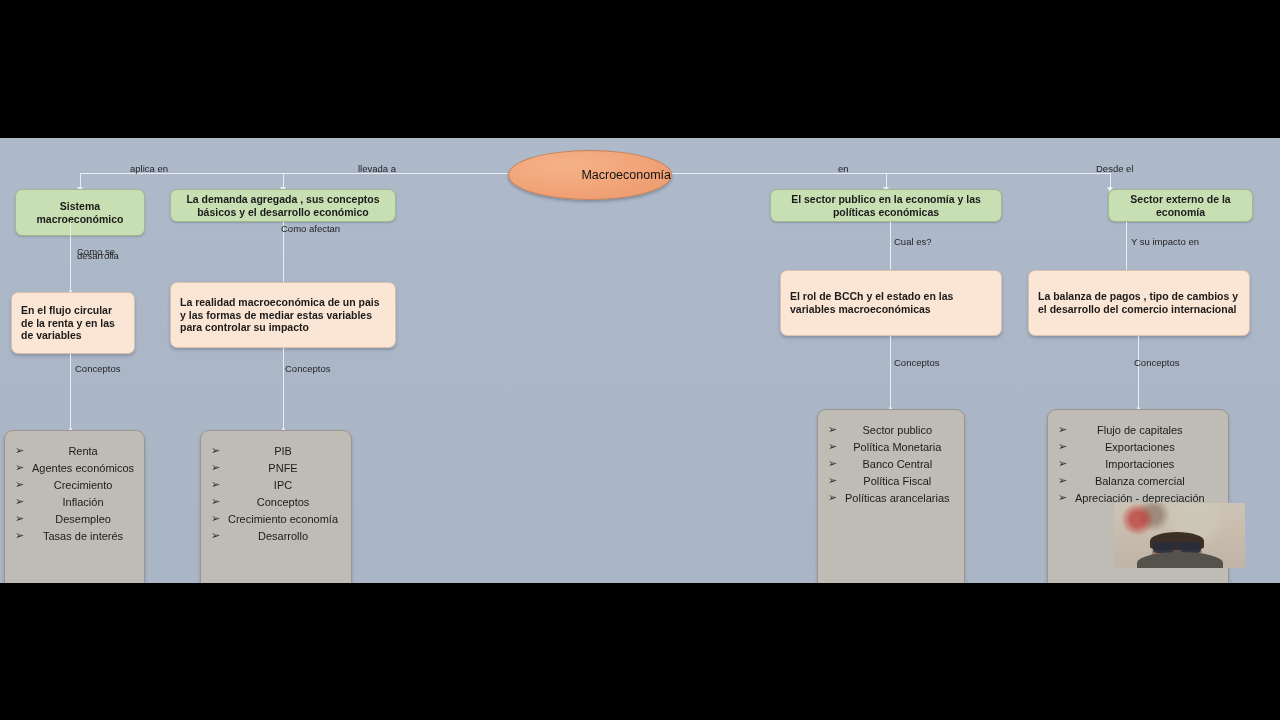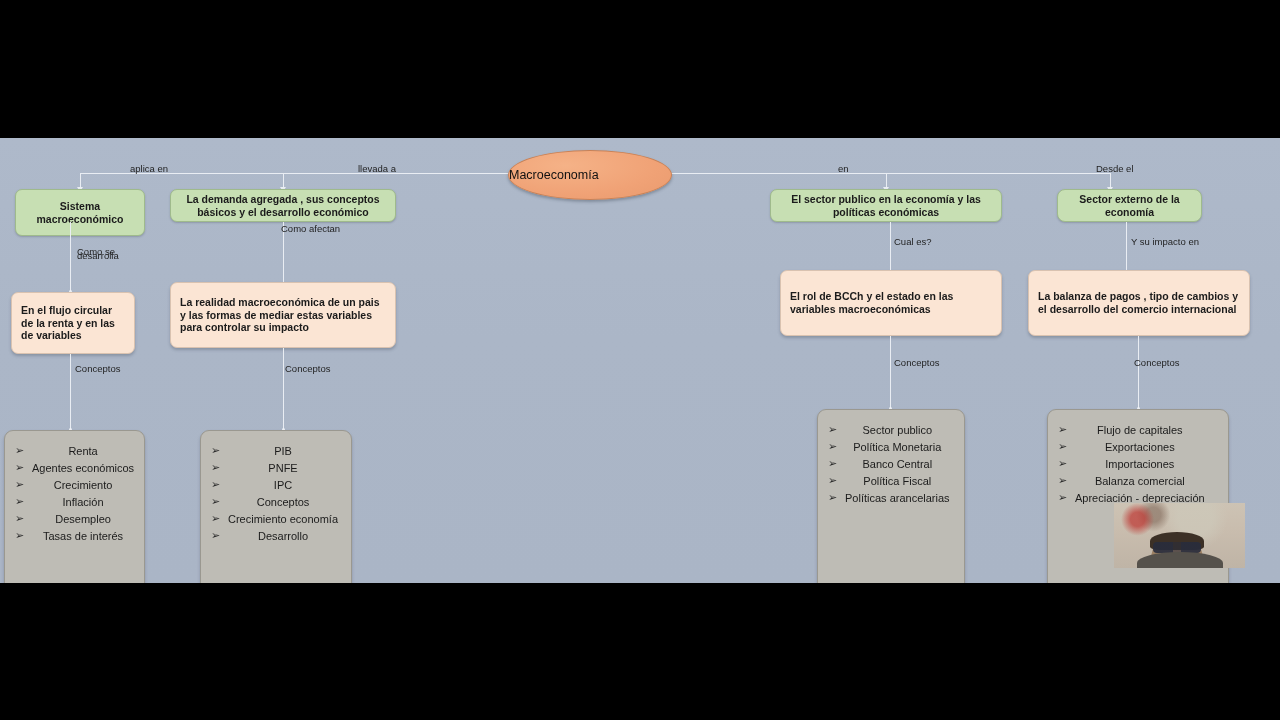--- a/index.html
+++ b/index.html
@@ -103,21 +103,21 @@
     position: absolute;
     left: 508px;
     top: 150px;
     width: 162px;
     height: 48px;
     border-radius: 50%;
     background: radial-gradient(ellipse at 35% 30%, #f5b287 0%, #f0a276 60%, #e99a6e 100%);
     border: 1px solid #c98155;
     display: flex;
     align-items: center;
-    justify-content: flex-start;
+    justify-content: flex-end;
     font-size: 12.5px;
     color: #111;
     box-shadow: 0 2px 3px rgba(50,60,75,.35);
   }
 
   
   .hline {
     position: absolute;
     height: 1px;
     background: #e9edf3;
@@ -247,21 +247,21 @@
     </div>
 
     <div class="node green" style="left:770px; top:51px; width:232px; height:33px;">
       <span class="txt">El sector publico en la economía y las políticas económicas</span>
     </div>
 
     <div class="node green" style="left:170px; top:51px; width:226px; height:33px;">
       <span class="txt">La demanda agregada , sus conceptos básicos y el desarrollo económico</span>
     </div>
 
-    <div class="node green" style="left:1057px; top:51px; width:145px; height:33px;border-radius:8px;">
+    <div class="node green" style="left:1108px; top:51px; width:145px; height:33px;">
       <span class="txt">Sector externo de la economía</span>
     </div>
 
     <div class="vline" style="left:70px; top:84px; height:70px;"></div>
     <div class="dot" style="left:69px; top:152px;"></div>
 
     <div class="vline" style="left:283px; top:84px; height:70px;"></div>
     <div class="dot" style="left:282px; top:152px;"></div>
 
     <div class="vline" style="left:890px; top:84px; height:86px;"></div>

